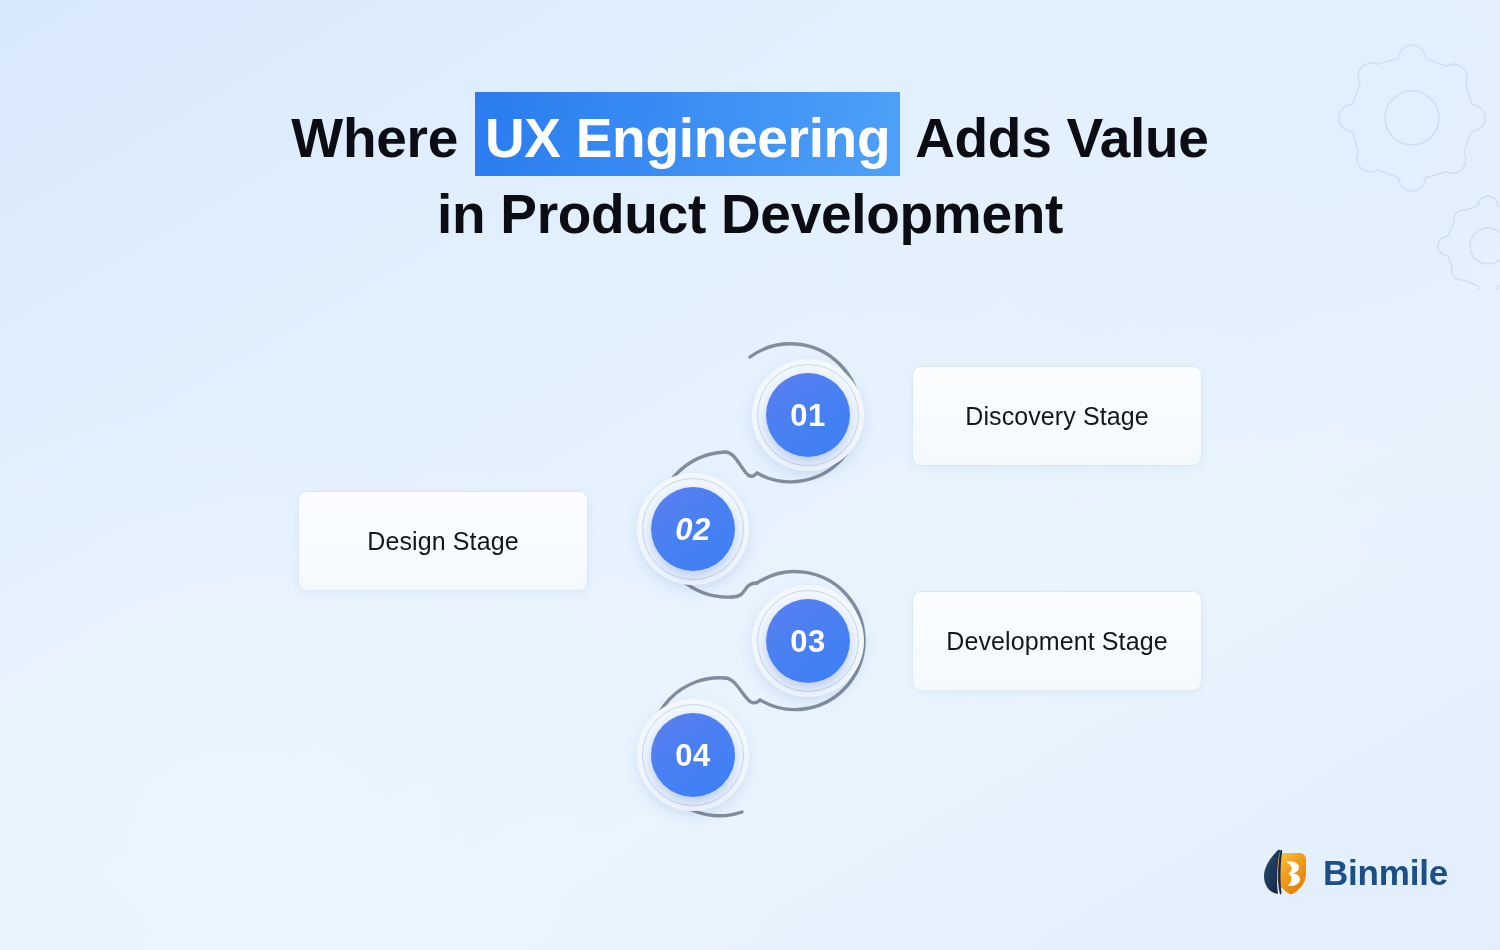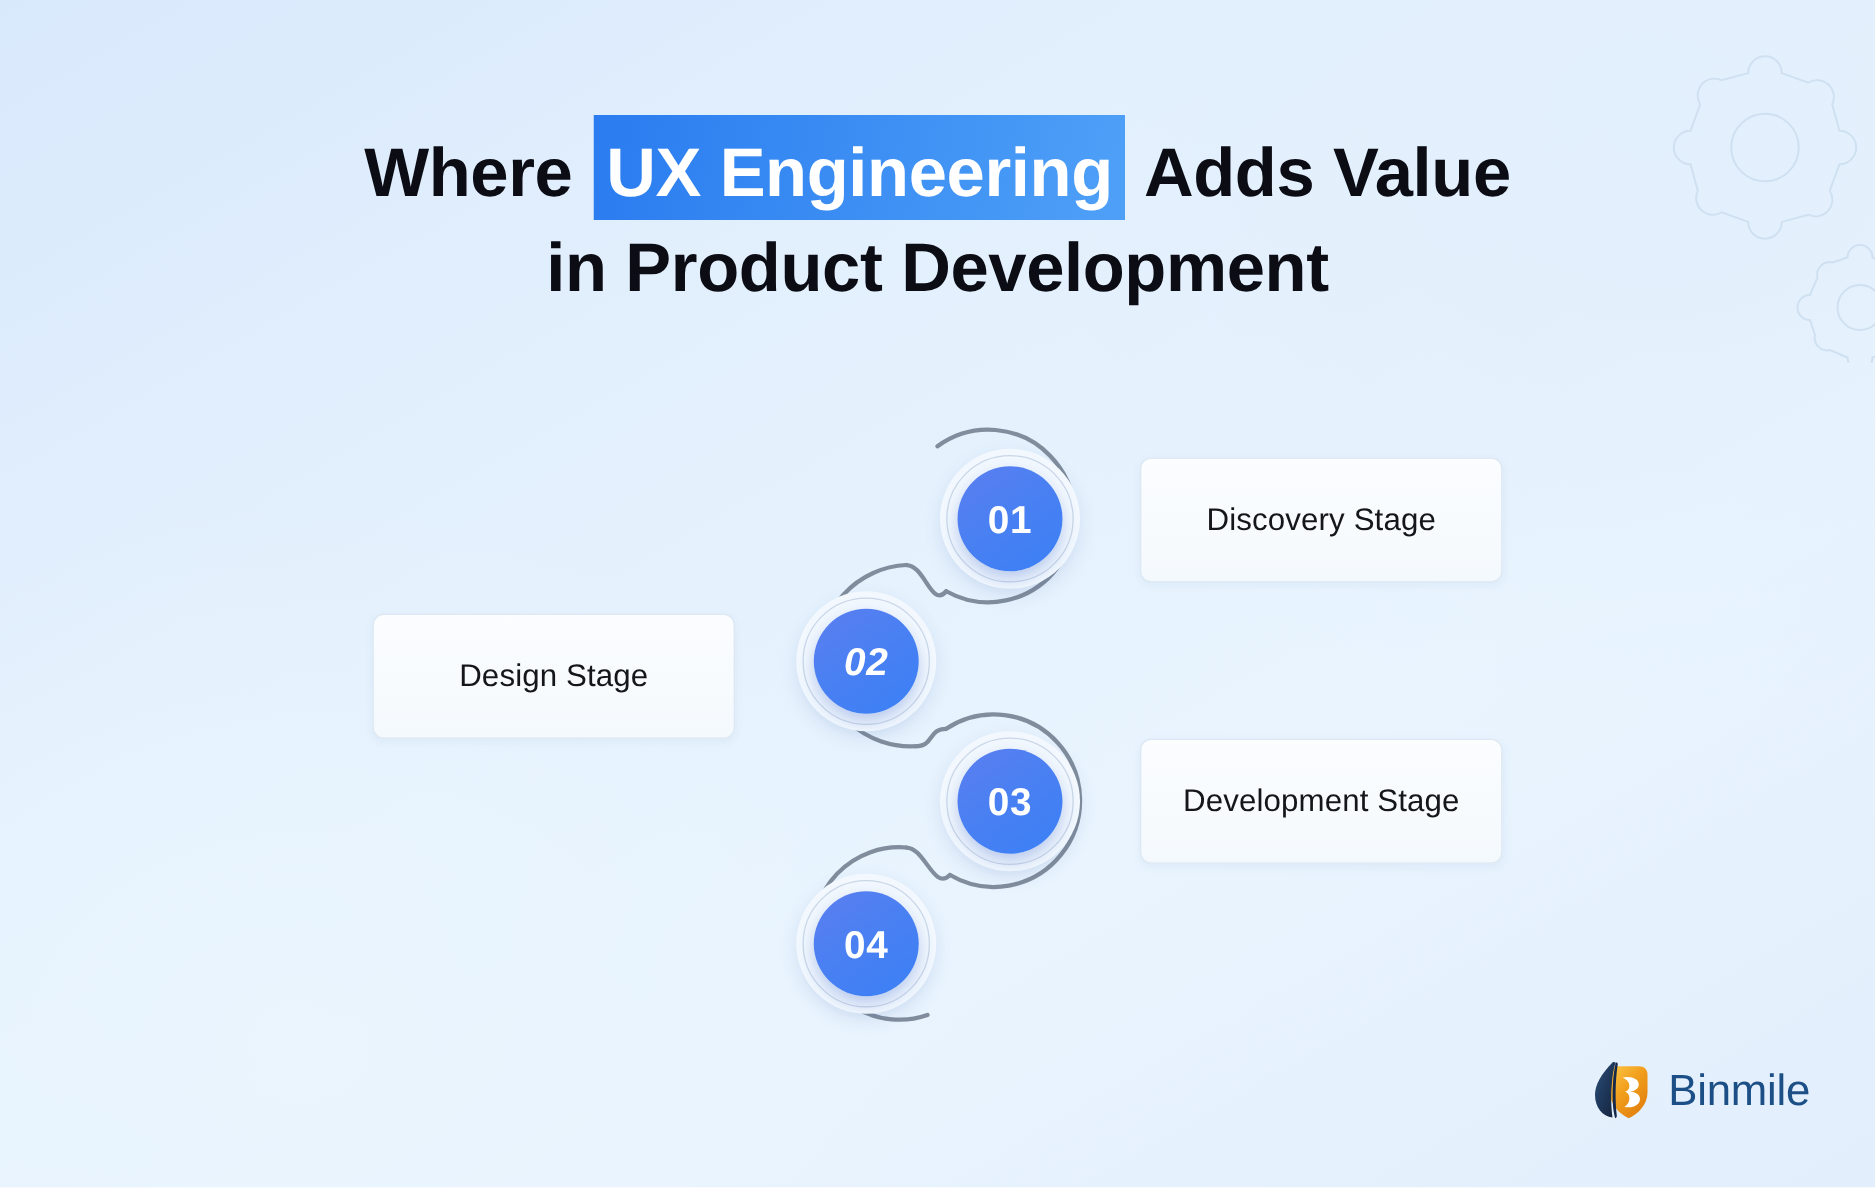--- a/index.html
+++ b/index.html
@@ -121,21 +121,21 @@
   .card.left  { left:298px; width:290px; justify-content:center; }
 
   
   .brand {
     position:absolute;
     right:52px; bottom:52px;
     display:flex; align-items:center; gap:11px;
   }
   .brand-text {
     font-size:35px;
-    font-weight:400;
+    font-weight:700;
     color:#1c4f86;
     letter-spacing:-0.2px;
     line-height:1;
   }
 </style>
 </head>
 <body>
 
 <div id="canvas">
 

